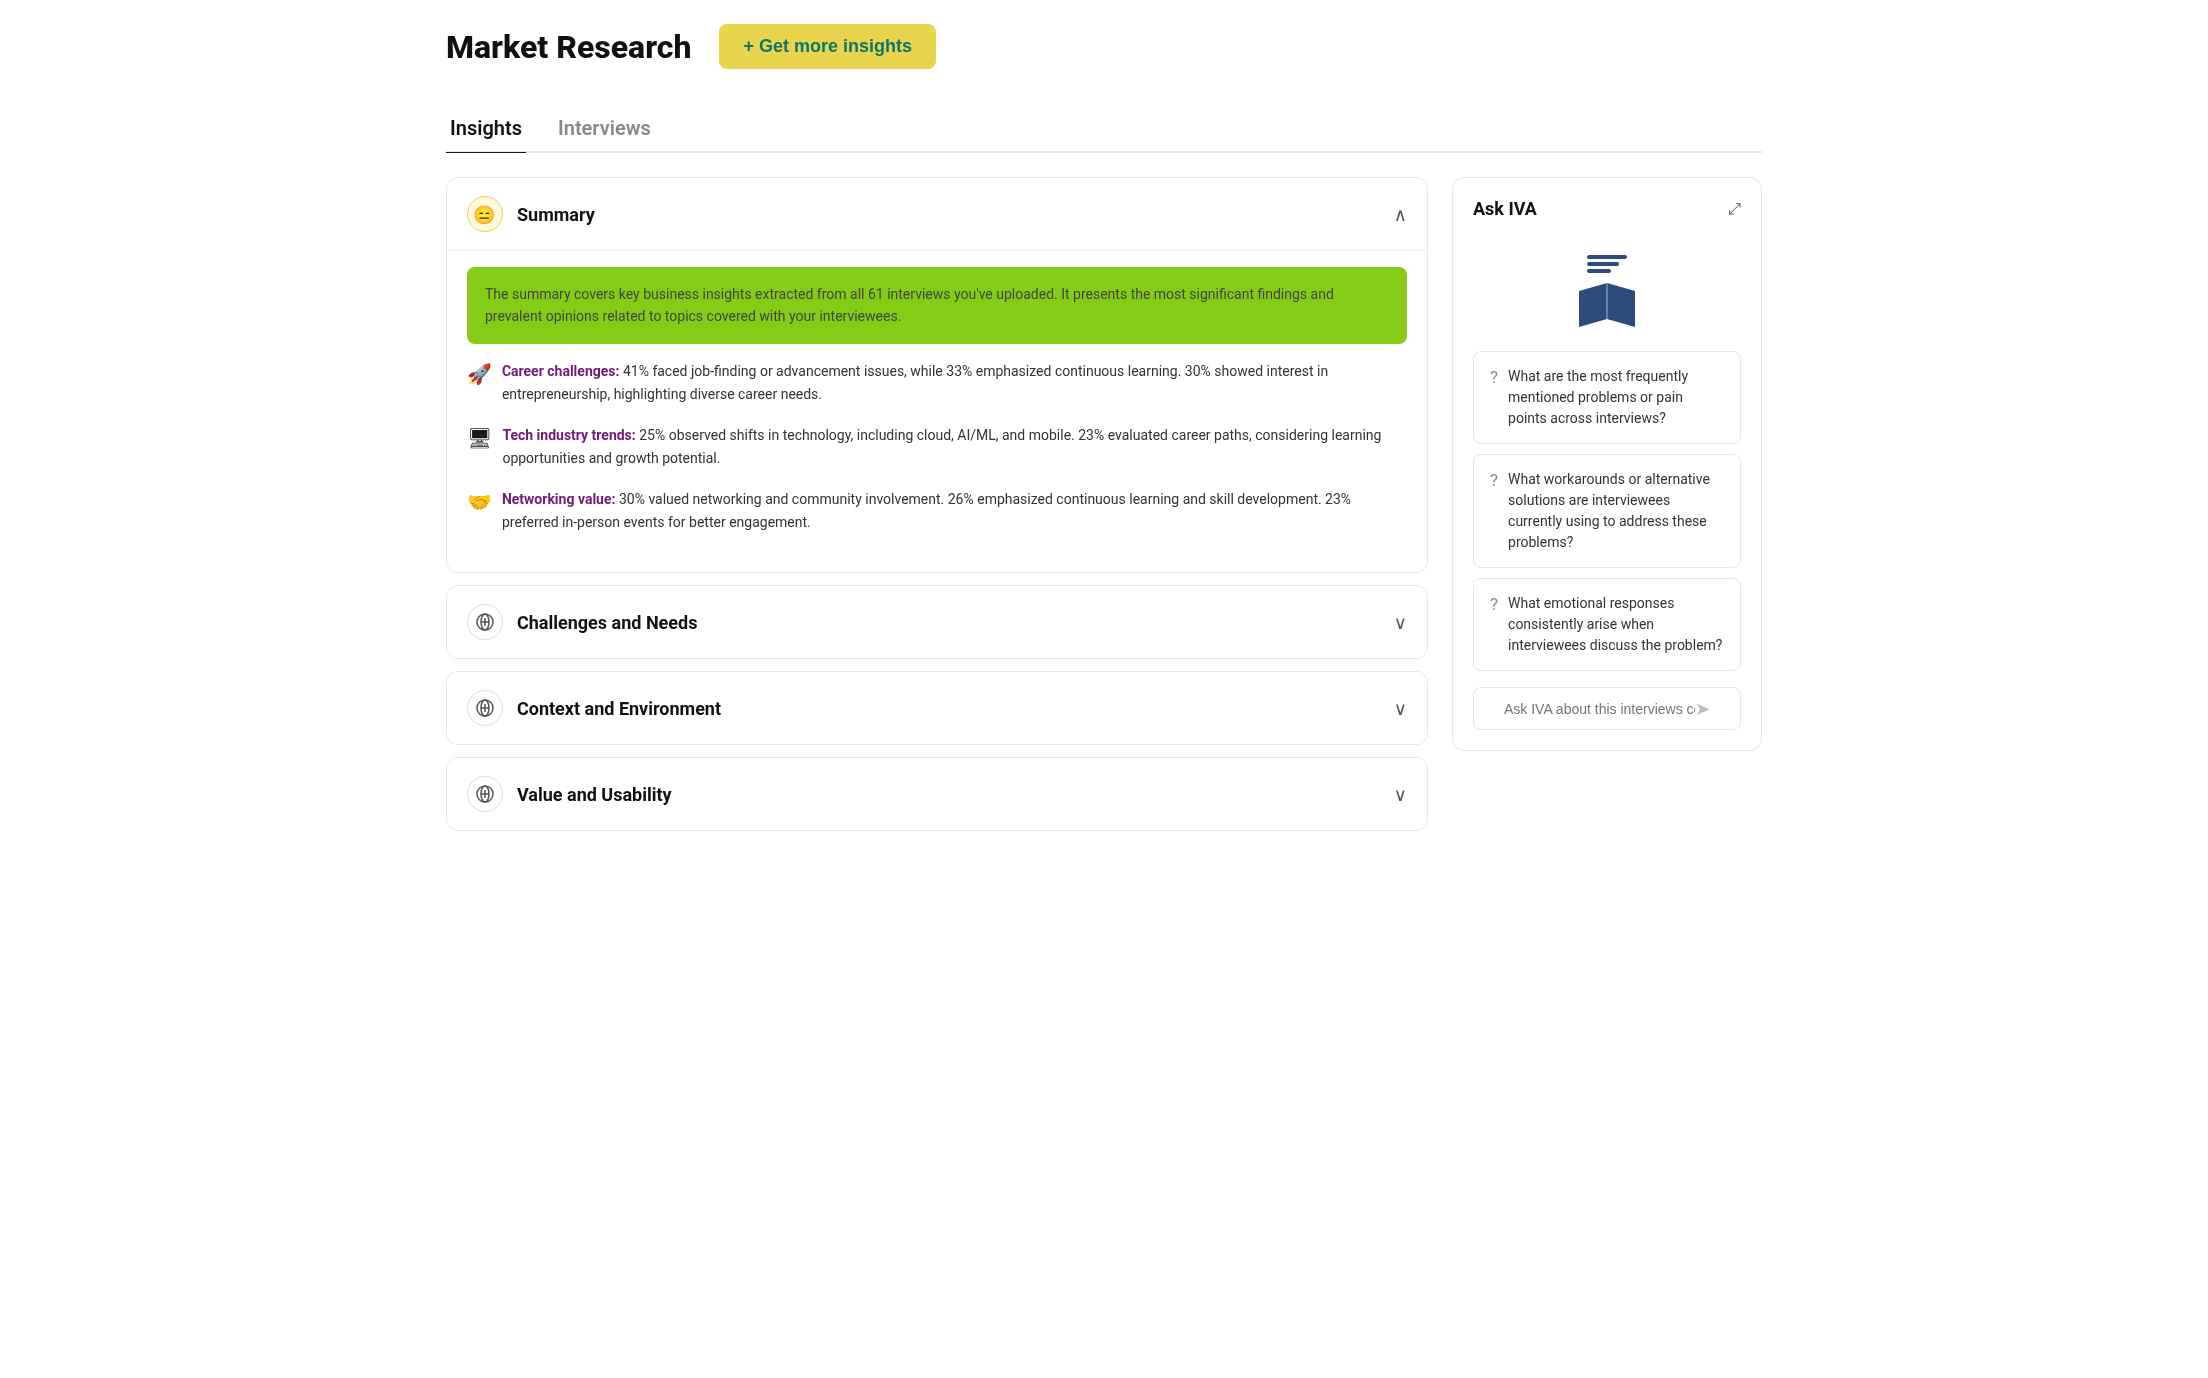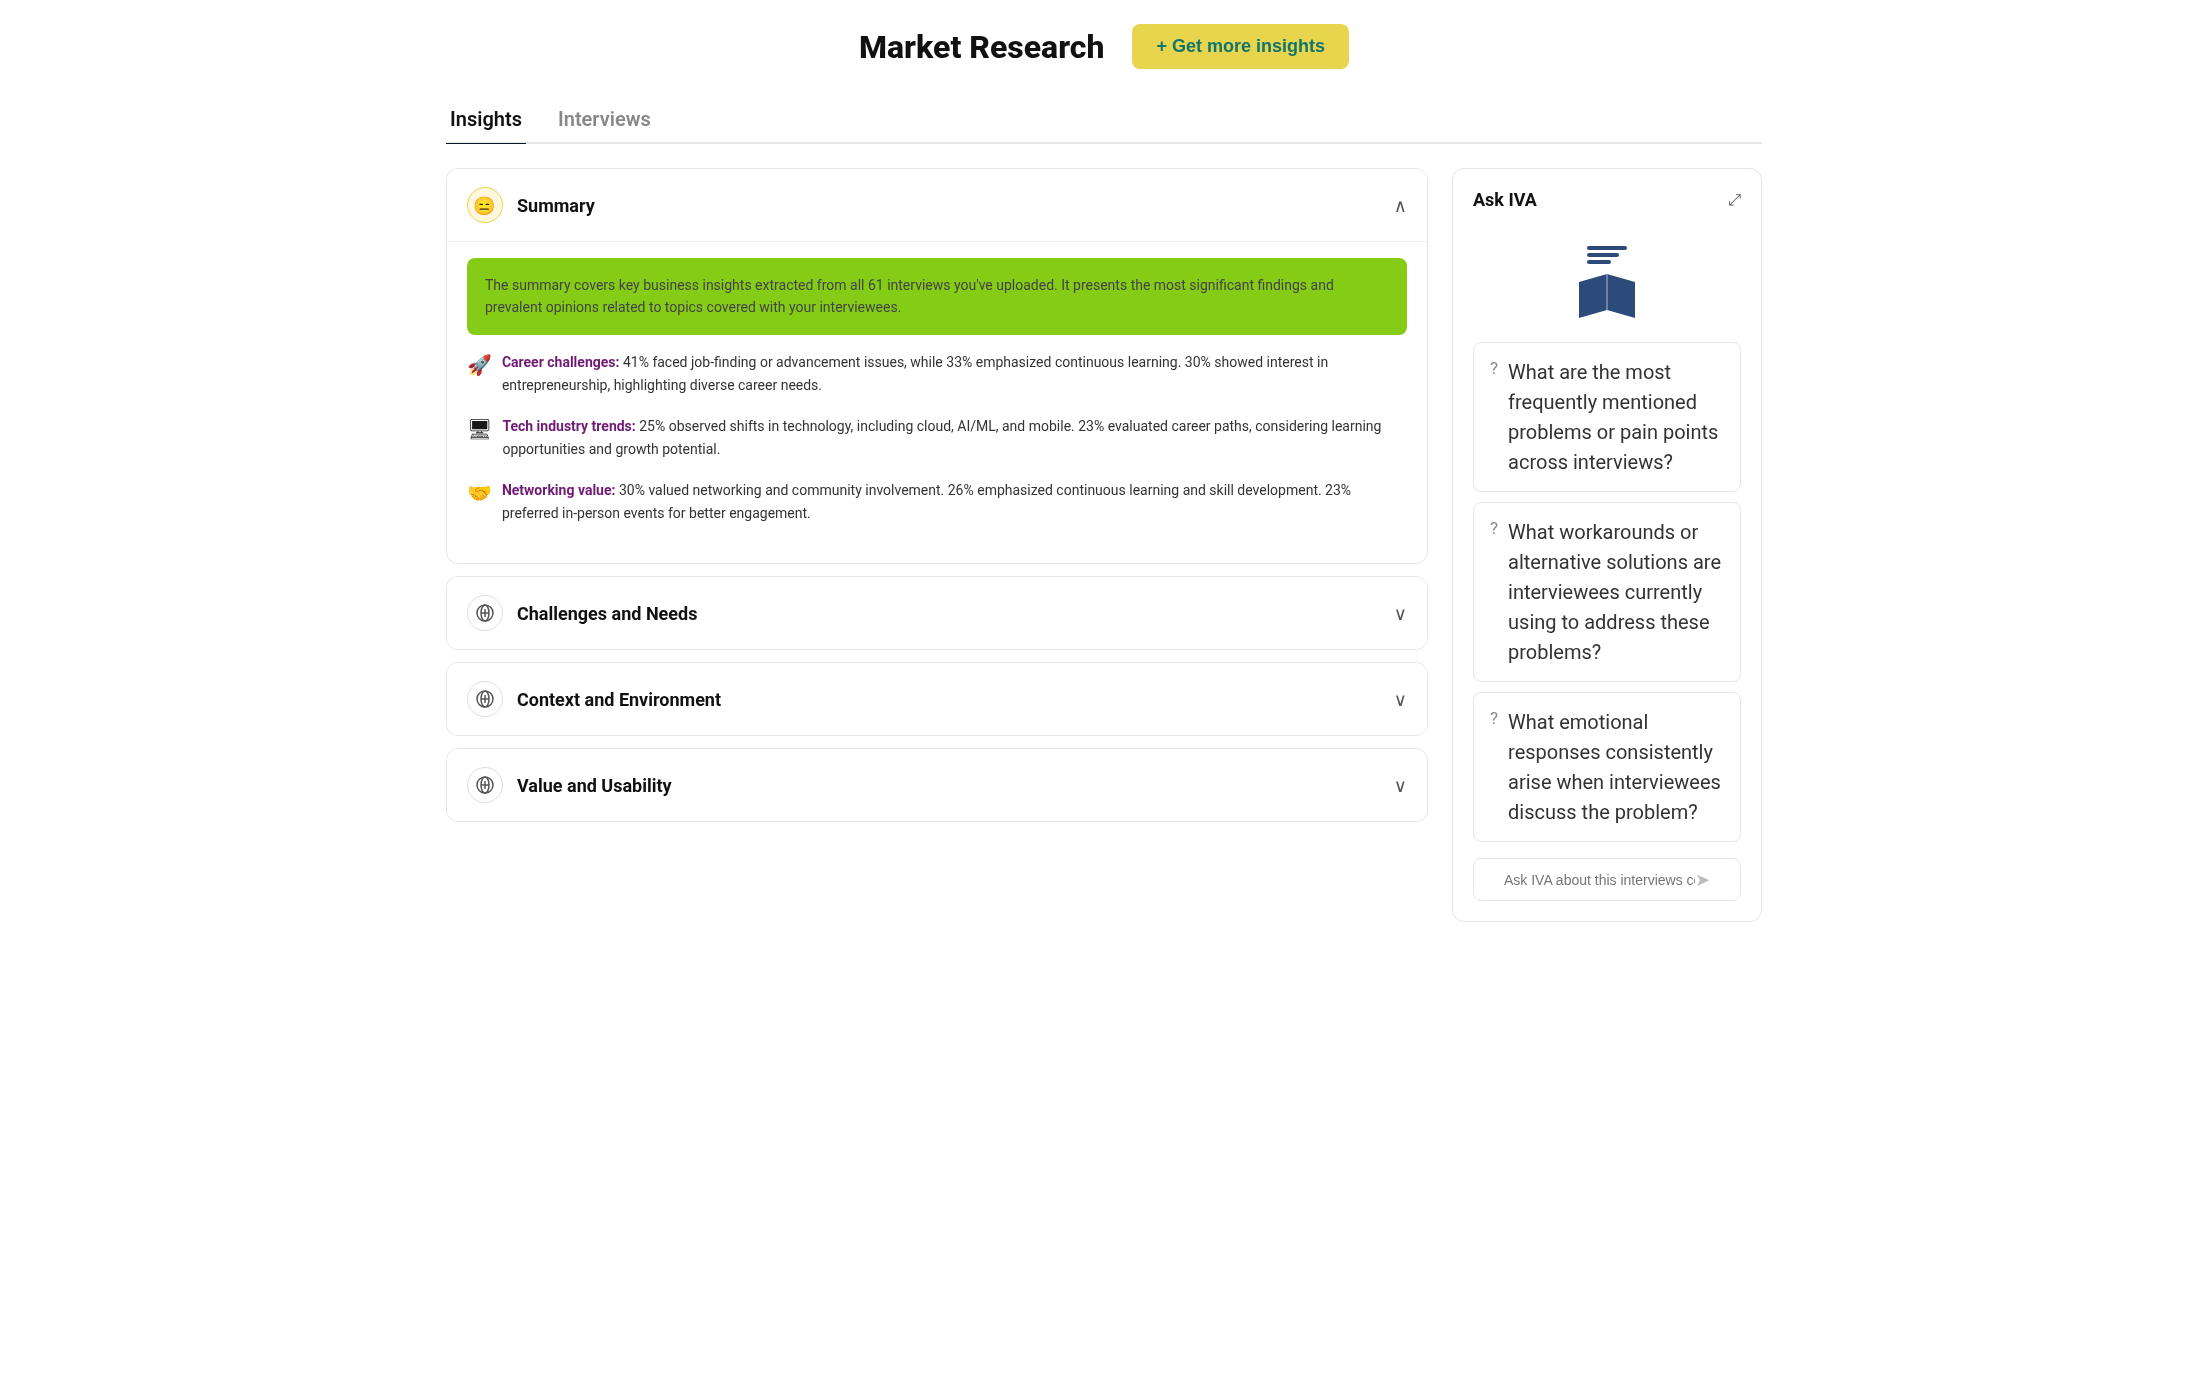--- a/index.html
+++ b/index.html
@@ -12,22 +12,21 @@
     .page-container {
       max-width: 1380px;
       margin: 0 auto;
       padding: 24px 32px;
     }
     
     .header {
       display: flex;
       align-items: center;
       gap: 28px;
-      margin-bottom: 28px;
-      justify-content: center;
+      margin-bottom: 37px;
     }
     .page-title {
       font-size: 32px;
       font-weight: 800;
       color: #111;
     }
     .get-insights-btn {
       background: #e8d44d;
       border: none;
       border-radius: 8px;
@@ -196,21 +195,21 @@
       cursor: pointer;
       background: #fff;
     }
     .question-icon {
       color: #888;
       font-size: 17px;
       flex-shrink: 0;
       margin-top: 1px;
     }
     .question-text {
-      font-size: 20px;
+      font-size: 14px;
       color: #333;
       line-height: 1.5;
     }
     
     .ask-input-area {
       display: flex;
       align-items: center;
       border: 1.5px solid #e5e5e5;
       border-radius: 8px;
       padding: 10px 30px;

